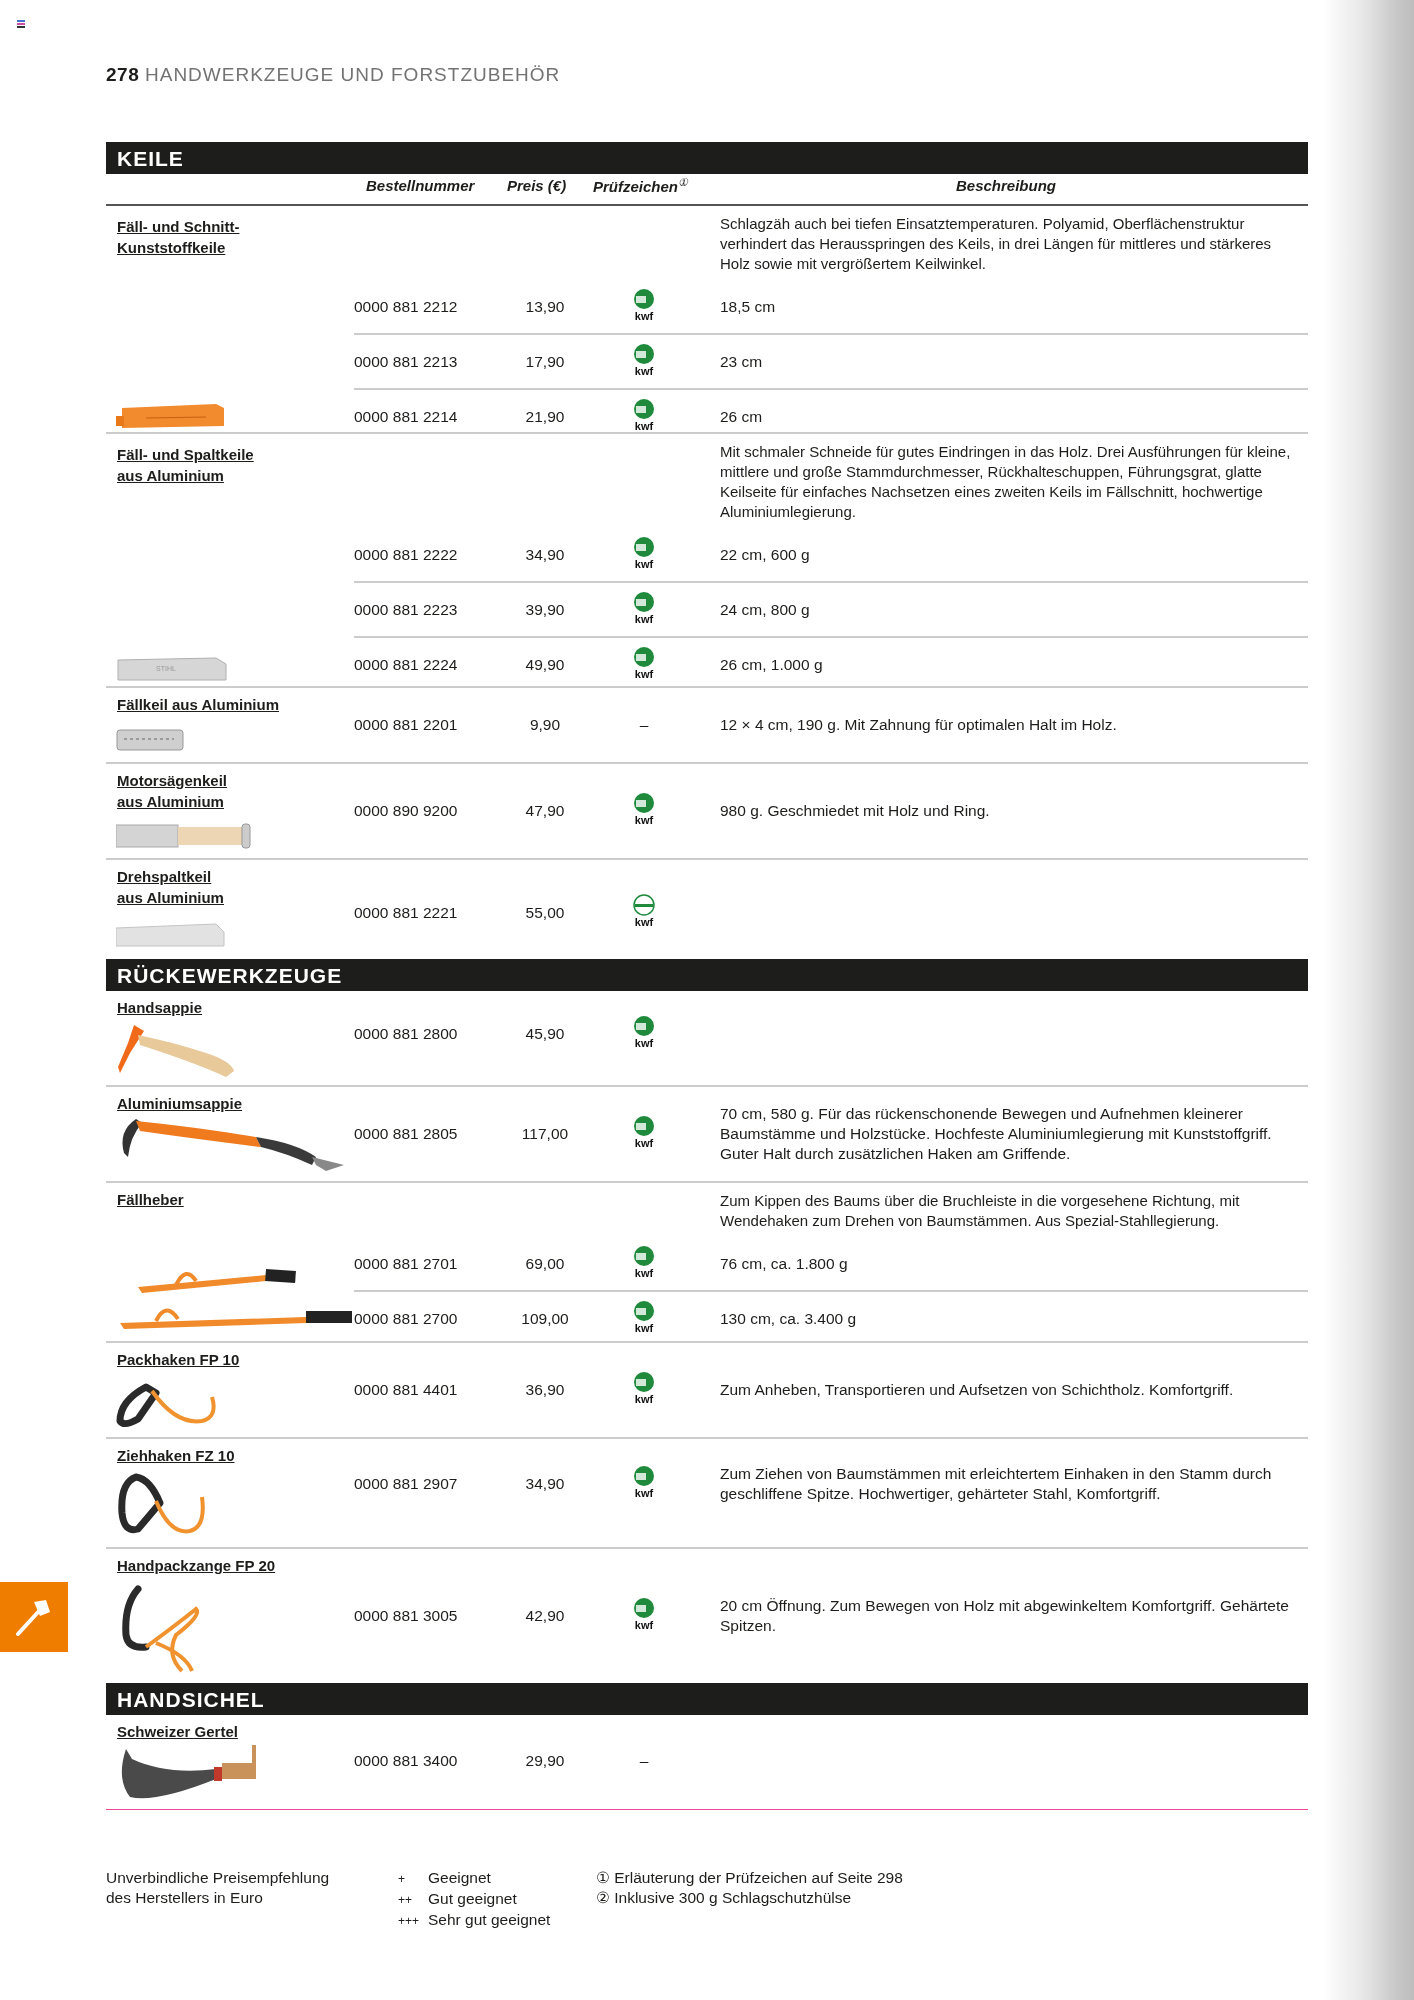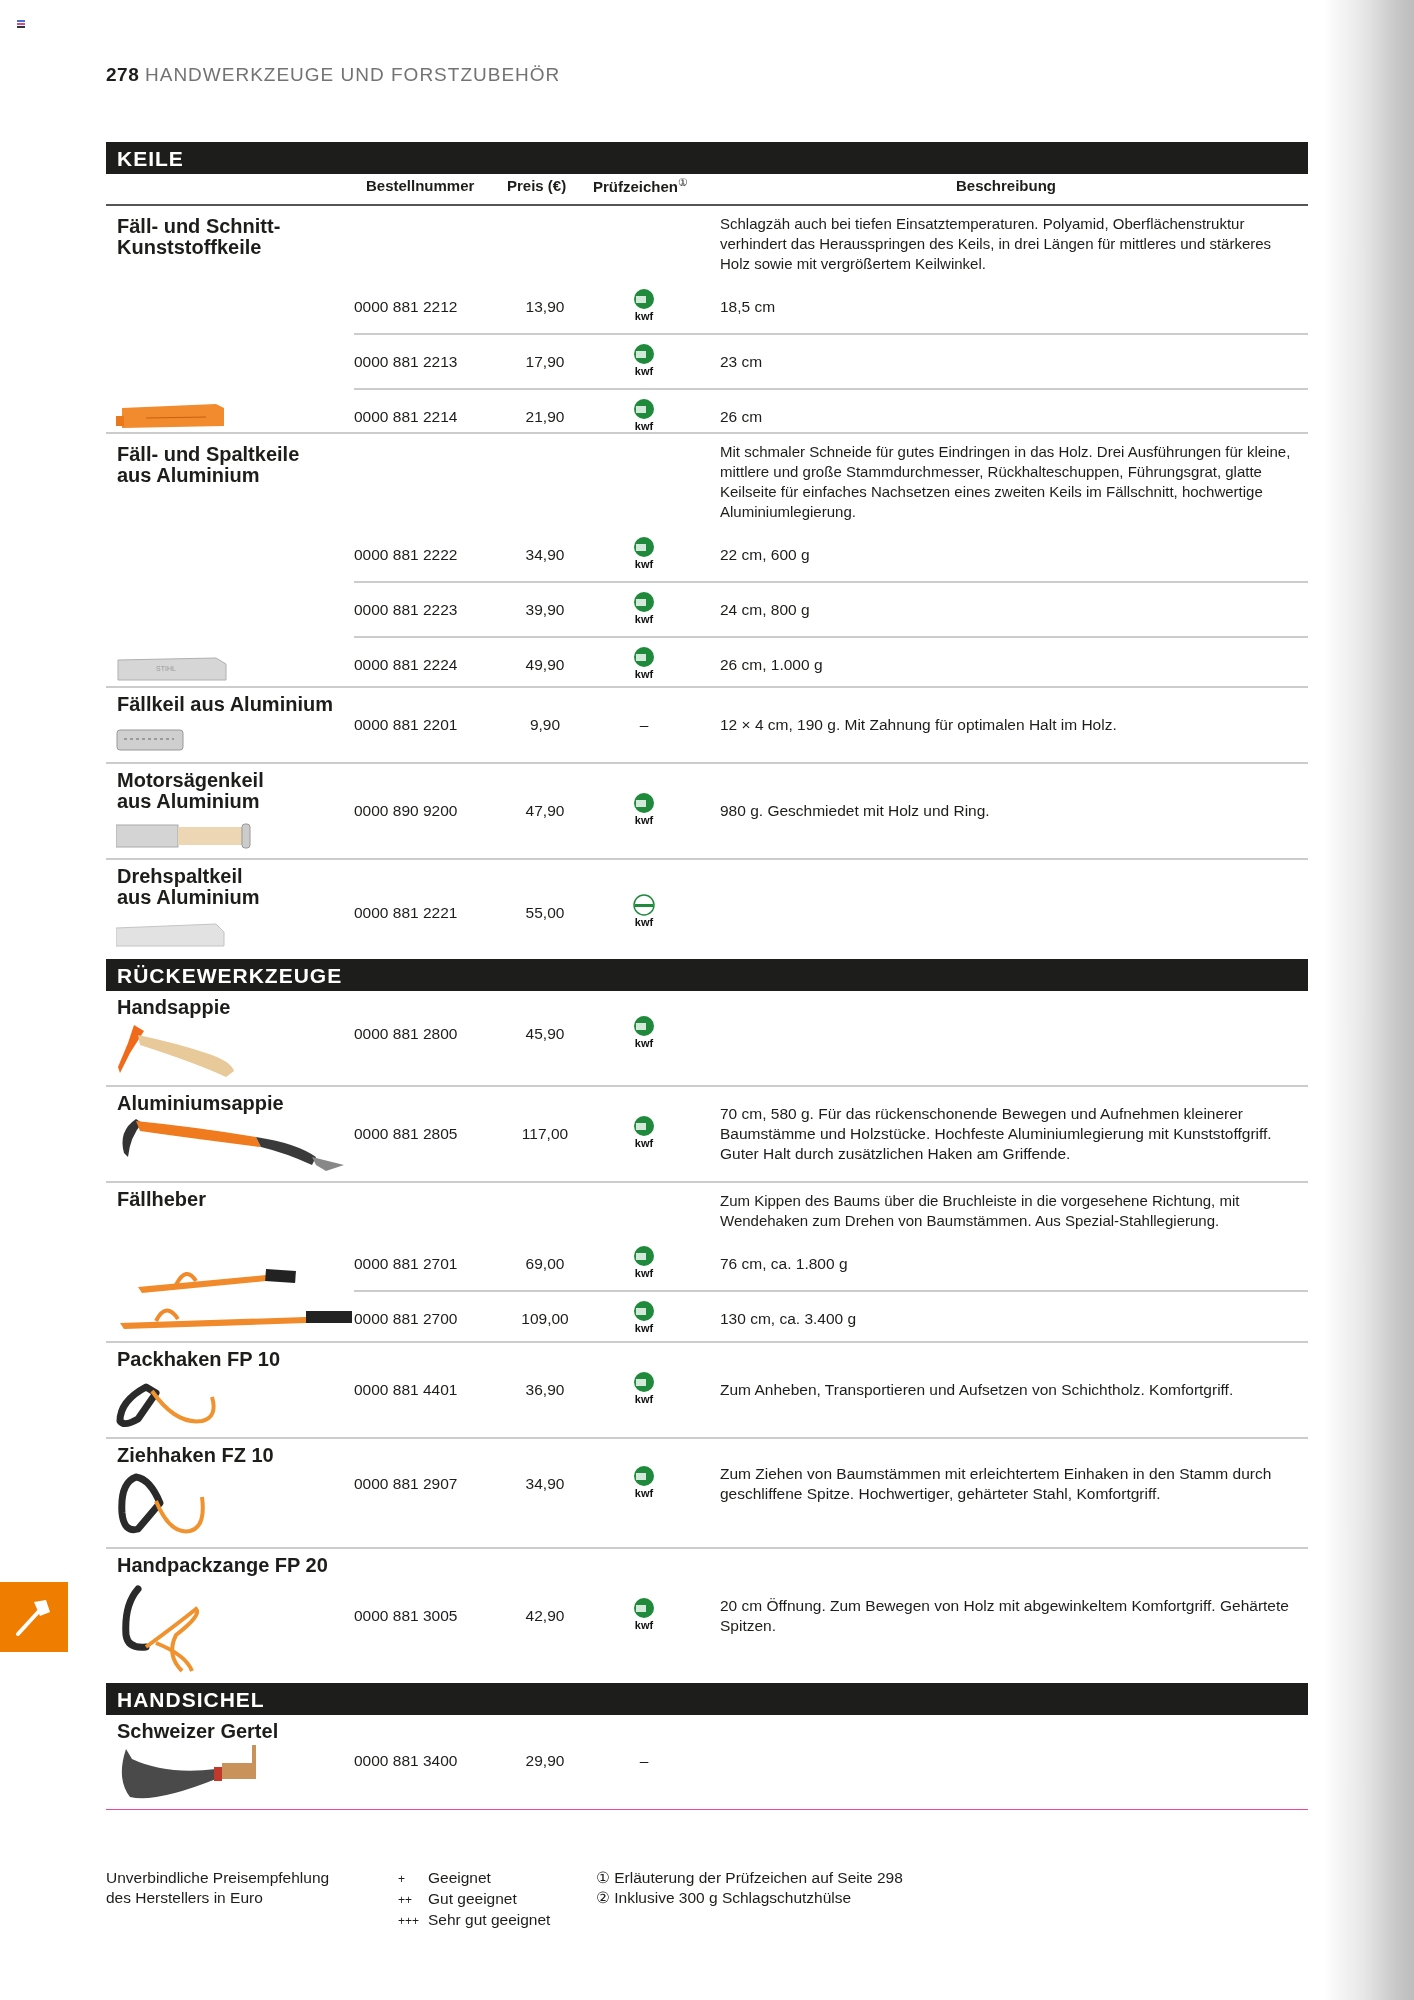--- a/index.html
+++ b/index.html
@@ -20,28 +20,28 @@
 
   .content { position:absolute; left:106px; top:142px; width:1202px; }
   .section-bar {
     background:#1d1d1b; color:#fff; font-weight:bold; font-size:21px;
     letter-spacing:1px; height:32px; line-height:33px; padding-left:11px;
   }
   .col-head {
     position:relative; height:30px; border-bottom:2px solid #555;
     font-size:15px; font-weight:bold;
   }
-  .col-head span { position:absolute; top:38%; transform:translateY(-50%); }
+  .col-head span { position:absolute; top:38%; transform:translateY(-50%);font-style:italic; }
   .col-head sup { font-size:11px; font-weight:normal; }
 
   .product { position:relative; border-bottom:2px solid #ccc; }
   .product.last { border-bottom:1px solid #ec4899; }
   .p-name {
-    position:absolute; left:11px; top:10px; font-size:20px; font-weight:bold;
-    line-height:21px; width:220px;
+    position:absolute; left:11px; top:10px; font-size:15px; font-weight:bold;
+    line-height:21px; width:220px;text-decoration:underline;
   }
   .p-img { position:absolute; left:10px; }
   .p-intro {
     margin-left:614px; padding:8px 0 6px 0; font-size:15px; line-height:20px; width:580px;
   }
   .variant { position:relative; height:53px; margin-left:248px; }
   .variant.bordered { border-bottom:2px solid #ccc; }
   .variant .cell { position:absolute; top:50%; transform:translateY(-50%); font-size:15.5px; }
   .c-num { left:0; }
   .c-price { left:150px; width:82px; text-align:center; }

